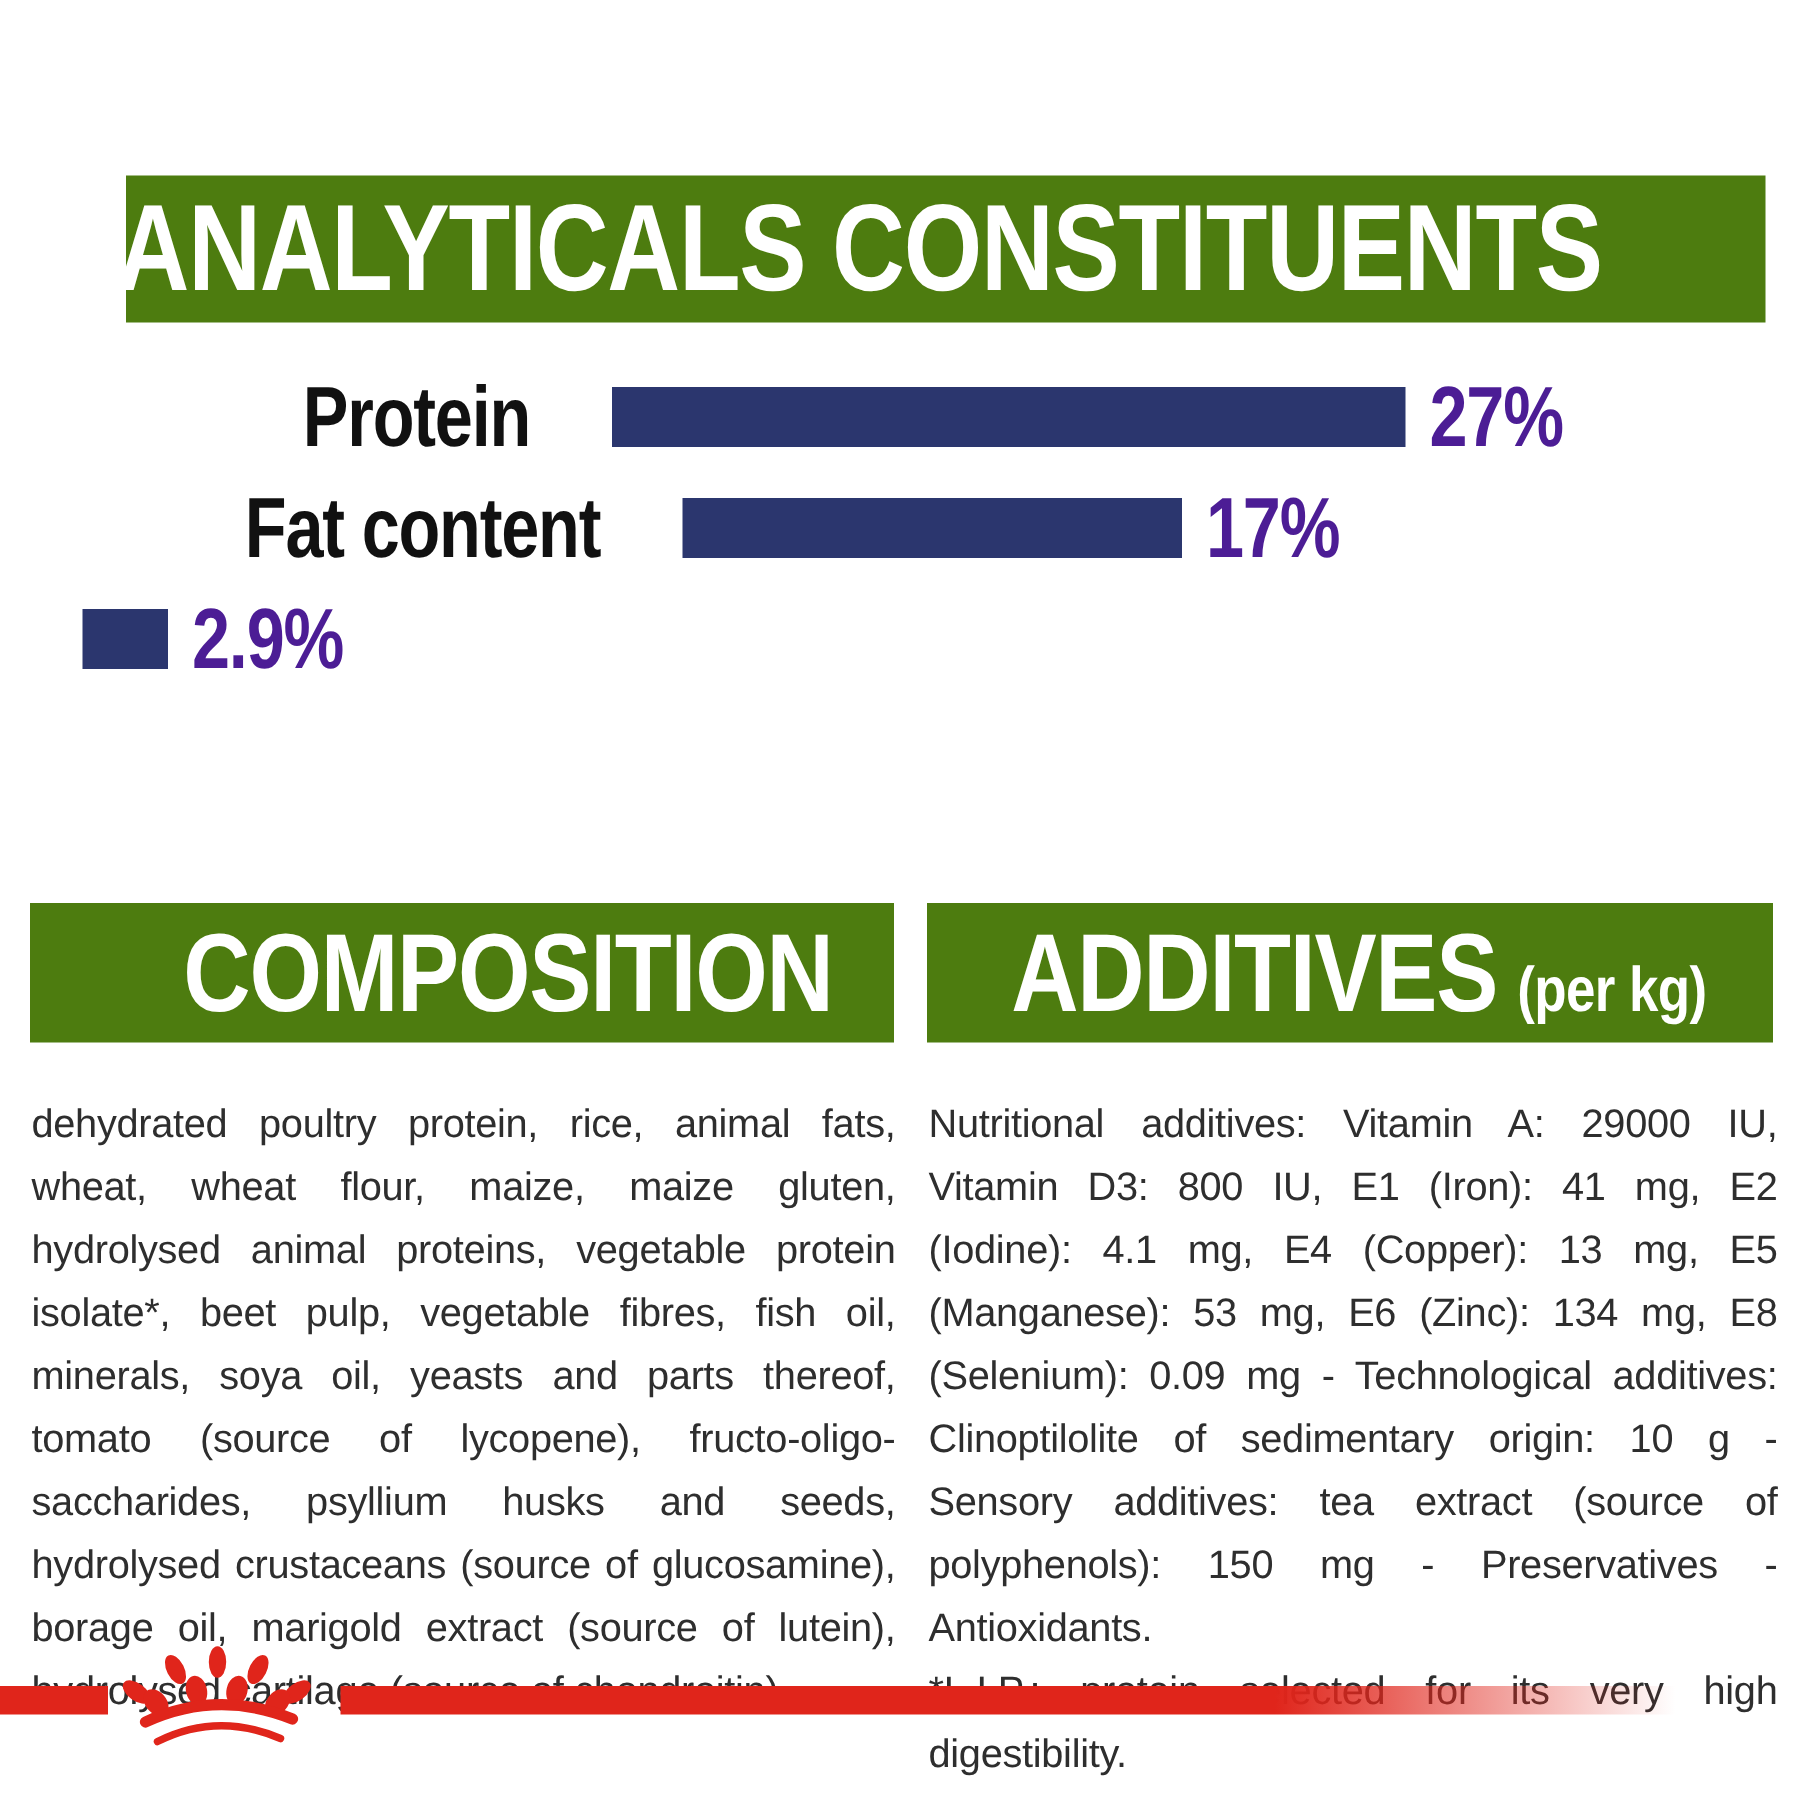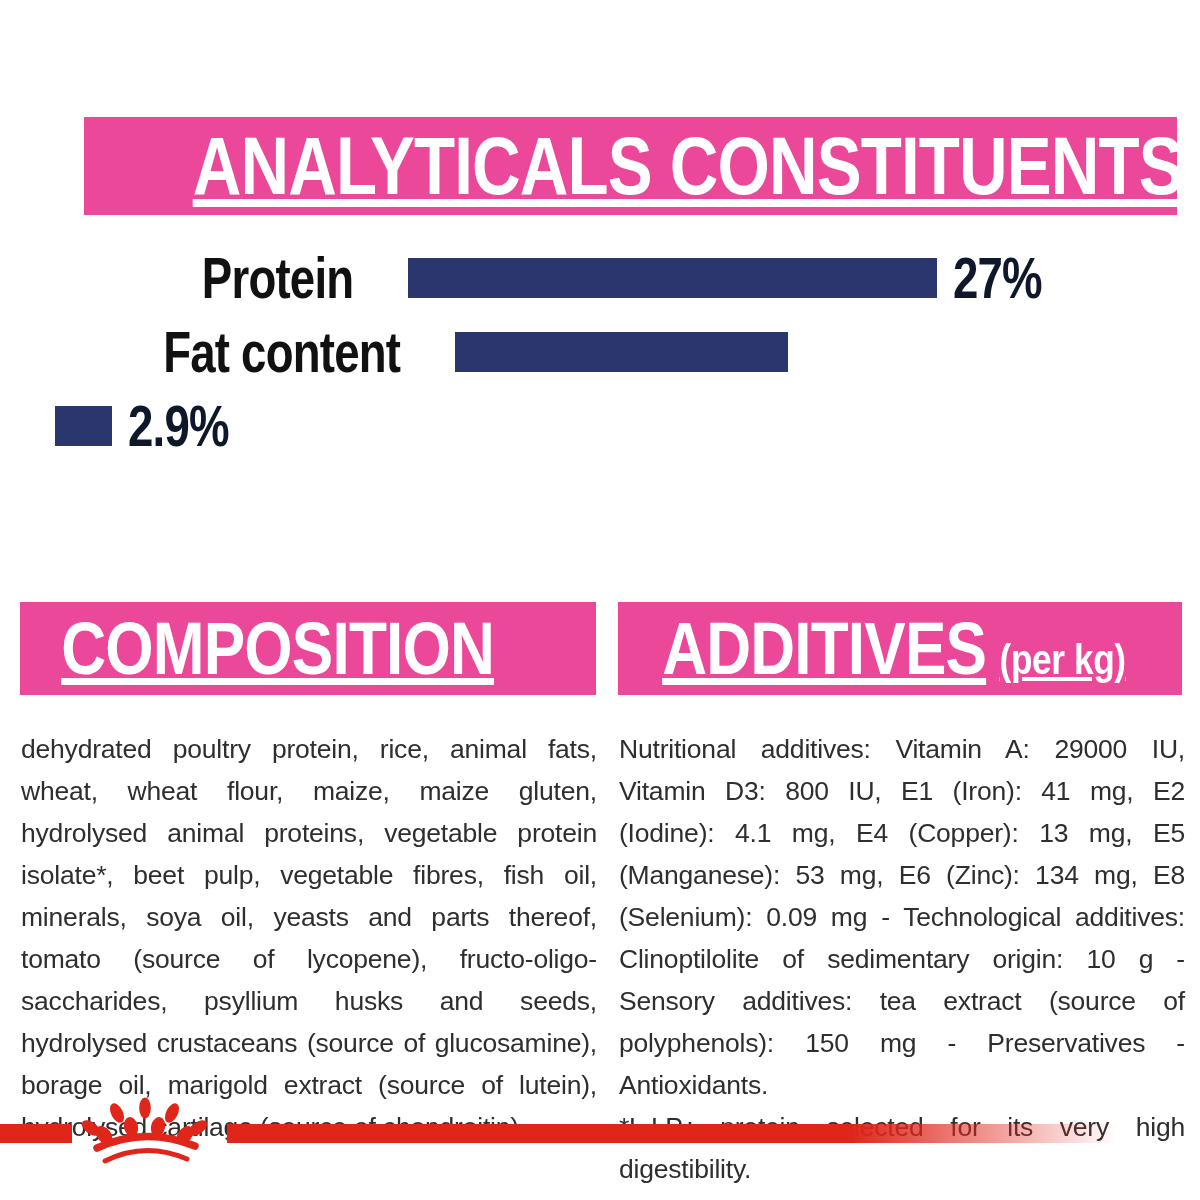--- a/index.html
+++ b/index.html
@@ -7,27 +7,26 @@
   body {
     background:#ffffff;
     font-family:"Liberation Sans", sans-serif;
     position:relative;
     overflow:hidden;
   }
   .canvas { position:absolute; left:0; top:0; width:1200px; height:1200px; background:#fff; }
 
   
   .banner {
-    background:#ec4899;
+    background:#4d7c0f;
     color:#ffffff;
     display:flex;
     align-items:center;
-    justify-content:flex-start;
+    justify-content:flex-end;
     white-space:nowrap;
-    text-decoration:underline;
   }
   .banner-top  { position:absolute; left:84px;  top:117px; width:1093px; height:98px; }
   .banner-comp { position:absolute; left:20px;  top:602px; width:576px;  height:93px; }
   .banner-add  { position:absolute; left:618px; top:602px; width:564px;  height:93px; }
 
   .banner-title {
     font-weight:bold;
     font-size:82px;
     transform:scaleX(0.82);
     transform-origin:center;
@@ -70,21 +69,21 @@
   .squeeze-l { display:inline-block; transform:scaleX(0.8); transform-origin:0 50%;   letter-spacing:-1px; }
   .bar {
     height:40px;
     background:#2b366e;
     margin-left:55px;
     flex:0 0 auto;
   }
   .chart-value {
     font-size:57px;
     font-weight:bold;
-    color:#0f172a;
+    color:#4c1d95;
     margin-left:16px;
     white-space:nowrap;
   }
 
   
   .body-text {
     position:absolute;
     font-size:26.5px;
     line-height:42px;
     text-align:justify;
@@ -125,20 +124,23 @@
       <div class="chart-value">
         <span class="squeeze-l">27%</span>
       </div>
     </div>
 
     <div class="chart-row row-1">
       <div class="chart-label">
         <span class="squeeze-r">Fat content</span>
       </div>
       <div class="bar" style="width: 333px;"></div>
+      <div class="chart-value">
+        <span class="squeeze-l">17%</span>
+      </div>
     </div>
 
     <div class="chart-row row-2">
       <div class="bar" style="width: 57px;"></div>
       <div class="chart-value">
         <span class="squeeze-l">2.9%</span>
       </div>
     </div>
   </div>
 

